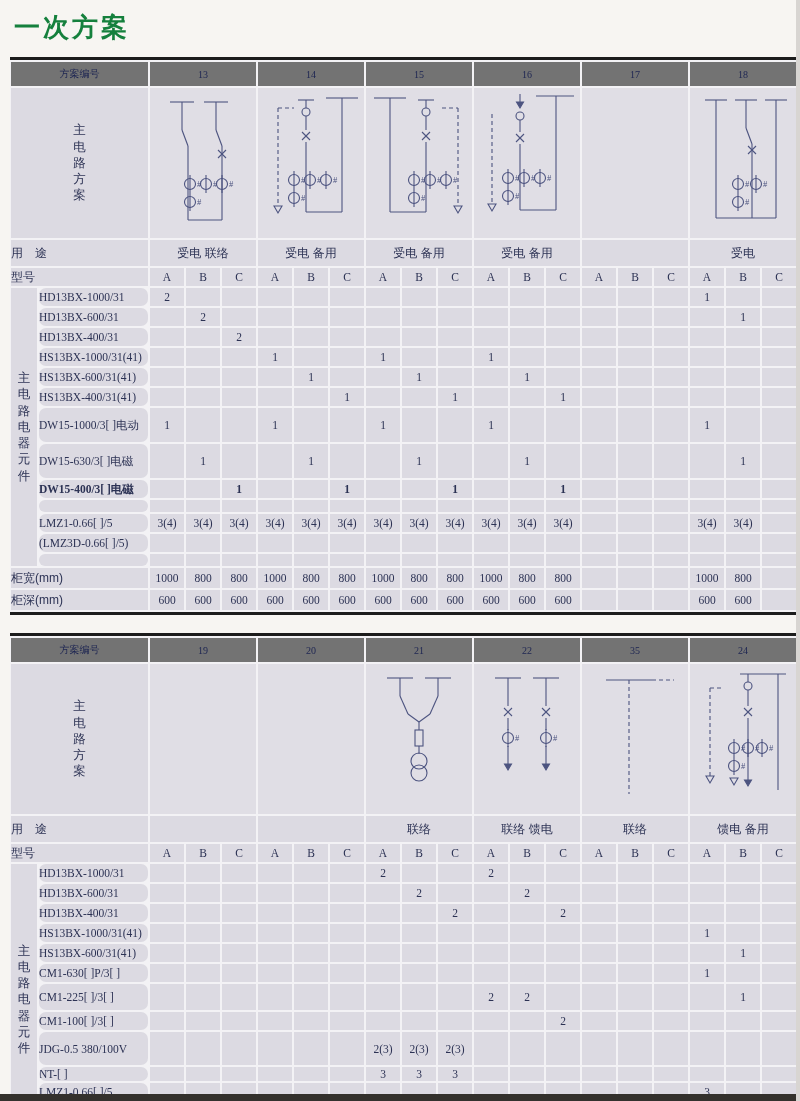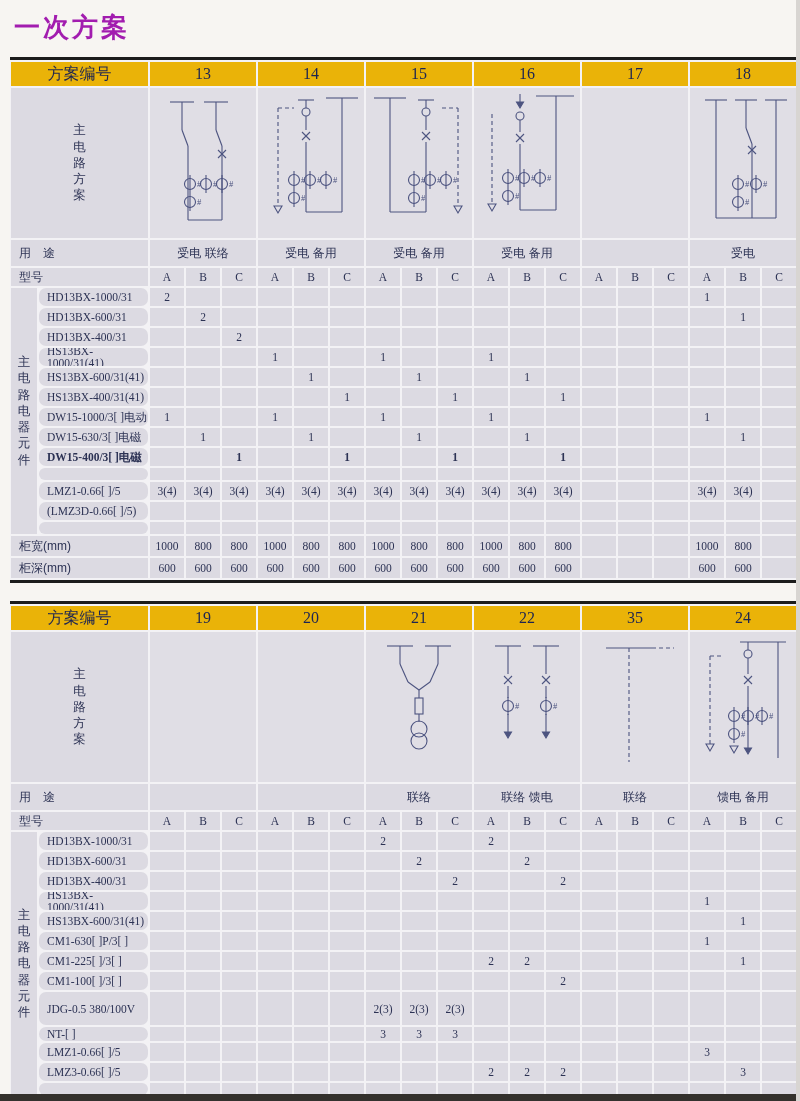--- a/index.html
+++ b/index.html
@@ -5,46 +5,46 @@
   html,body{margin:0;padding:0;}
   body{
     width:800px;height:1101px;position:relative;overflow:hidden;
     background:#f7f5f2;
     font-family:"Liberation Sans",sans-serif;
     color:#2c3254;
   }
   *{box-sizing:border-box;}
   .content{padding:6px 8px 0 10px;}
   .page-title{
-    font-size:26px;font-weight:700;letter-spacing:3px;color:#a21caf;
+    font-size:26px;font-weight:700;letter-spacing:3px;color:#15803d;
     margin:4px 0 12px 4px;
   }
   .tbl{
     border-top:3px solid #1c1c1c;border-bottom:3px solid #1c1c1c;
     background:#f3f2f5;
     display:flex;flex-direction:column;gap:2px;padding:2px 1px;
     width:789px;
   }
   .tbl + .tbl{margin-top:18px;}
   .trow{display:flex;gap:2px;flex:none;}
   .grp{display:flex;gap:2px;flex:none;}
   .stack{display:flex;flex-direction:column;gap:2px;flex:1;}
   .cell{
     background:#dcdae2;color:#2c3254;
     display:flex;align-items:center;justify-content:center;
     font-family:"Liberation Serif",serif;font-size:11.5px;
     overflow:hidden;
   }
-  .hdr .cell{background:#eab308;color:#1d2552;font-size:16px;text-align:right;}
+  .hdr .cell{background:#737373;color:#1d2552;font-size:10px;text-align:right;}
   .w-lab{width:137px;flex:none;}
   .w-lab2{width:109px;flex:none;border-radius:7px;}
   .w-strip{width:26px;flex:none;}
   .w-sch{width:106px;flex:none;}
   .w-sub{width:34px;flex:none;}
-  .lab-left{justify-content:flex-start;padding-left:8px;}
+  .lab-left{justify-content:flex-start;}
   .cn{font-family:"Liberation Sans",sans-serif;font-size:12px;}
   .vlab{white-space:pre-line;line-height:1.3;font-size:12.5px;text-align:center;}
   .diag{background:#e0dee5;}
   .diag svg{display:block;margin:0 auto;}
   .diag text{fill:#4d5480;stroke:none;font-size:8.5px;font-family:"Liberation Serif",serif;}
   .bottom-strip{position:absolute;left:0;right:0;bottom:0;height:7px;background:#34312d;}
   .edge-shade{position:absolute;top:0;bottom:0;right:0;width:4px;background:#d8d5d2;}
 </style>
 </head>
 <body>
@@ -370,42 +370,42 @@
               <div class="cell w-sub"></div>
               <div class="cell w-sub"></div>
               <div class="cell w-sub">1</div>
               <div class="cell w-sub"></div>
               <div class="cell w-sub"></div>
               <div class="cell w-sub"></div>
               <div class="cell w-sub"></div>
               <div class="cell w-sub"></div>
               <div class="cell w-sub"></div>
             </div>
-            <div class="trow" style="height: 18px;">
+            <div class="trow" style="height: 34px;">
               <div class="cell w-lab2 lab-left">DW15-1000/3[ ]电动</div>
               <div class="cell w-sub">1</div>
               <div class="cell w-sub"></div>
               <div class="cell w-sub"></div>
               <div class="cell w-sub">1</div>
               <div class="cell w-sub"></div>
               <div class="cell w-sub"></div>
               <div class="cell w-sub">1</div>
               <div class="cell w-sub"></div>
               <div class="cell w-sub"></div>
               <div class="cell w-sub">1</div>
               <div class="cell w-sub"></div>
               <div class="cell w-sub"></div>
               <div class="cell w-sub"></div>
               <div class="cell w-sub"></div>
               <div class="cell w-sub"></div>
               <div class="cell w-sub">1</div>
               <div class="cell w-sub"></div>
               <div class="cell w-sub"></div>
             </div>
-            <div class="trow" style="height: 18px;">
+            <div class="trow" style="height: 34px;">
               <div class="cell w-lab2 lab-left">DW15-630/3[ ]电磁</div>
               <div class="cell w-sub"></div>
               <div class="cell w-sub">1</div>
               <div class="cell w-sub"></div>
               <div class="cell w-sub"></div>
               <div class="cell w-sub">1</div>
               <div class="cell w-sub"></div>
               <div class="cell w-sub"></div>
               <div class="cell w-sub">1</div>
               <div class="cell w-sub"></div>
@@ -830,21 +830,21 @@
               <div class="cell w-sub"></div>
               <div class="cell w-sub"></div>
               <div class="cell w-sub"></div>
               <div class="cell w-sub"></div>
               <div class="cell w-sub"></div>
               <div class="cell w-sub"></div>
               <div class="cell w-sub">1</div>
               <div class="cell w-sub"></div>
               <div class="cell w-sub"></div>
             </div>
-            <div class="trow" style="height: 18px;">
+            <div class="trow" style="height: 26px;">
               <div class="cell w-lab2 lab-left">CM1-225[ ]/3[ ]</div>
               <div class="cell w-sub"></div>
               <div class="cell w-sub"></div>
               <div class="cell w-sub"></div>
               <div class="cell w-sub"></div>
               <div class="cell w-sub"></div>
               <div class="cell w-sub"></div>
               <div class="cell w-sub"></div>
               <div class="cell w-sub"></div>
               <div class="cell w-sub"></div>

